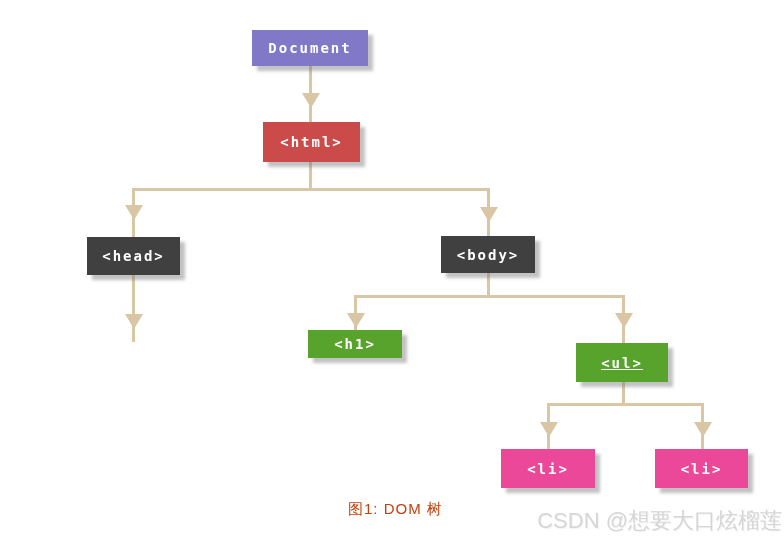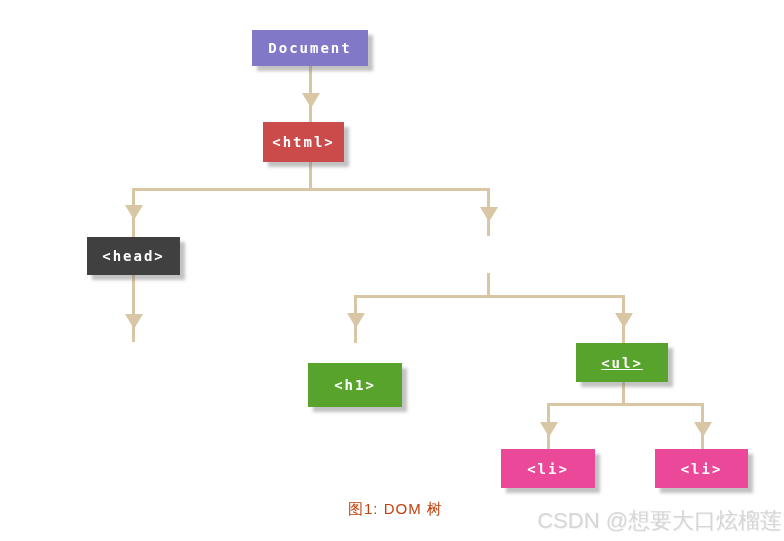--- a/index.html
+++ b/index.html
@@ -96,27 +96,28 @@
 
   <div class="vline" style="left:622px; top:382px; height:24px;"></div>
   <div class="hline" style="left:547px; top:403px; width:157px;"></div>
   <div class="vline" style="left:547px; top:403px; height:46px;"></div>
   <div class="arrow" style="left:540px; top:422px;"></div>
   <div class="vline" style="left:701px; top:403px; height:46px;"></div>
   <div class="arrow" style="left:694px; top:422px;"></div>
 
   <div class="node n-purple" style="left:252px; top:30px;  width:116px; height:36px;">Document</div>
 
-  <div class="node n-red" style="left:263px; top:122px; width:81px;  height:40px;">&lt;html&gt;</div>
+  <div class="node n-red" style="left:263px; top:122px; width:97px;  height:40px;">&lt;html&gt;</div>
 
   <div class="node n-blue" style="left:87px;  top:237px; width:93px;  height:38px;">&lt;head&gt;</div>
 
+  <div class="node n-blue" style="left:441px; top:236px; width:94px;  height:37px;">&lt;body&gt;</div>
 
 
-  <div class="node n-green" style="left:308px; top:363px; width:94px;  height:44px;">&lt;h1&gt;</div>
+  <div class="node n-green" style="left:308px; top:330px; width:94px;  height:28px;">&lt;h1&gt;</div>
 
   <div class="node n-green" style="left:576px; top:343px; width:92px;  height:39px;text-decoration:underline;">&lt;ul&gt;</div>
 
   <div class="node n-orange" style="left:501px; top:449px; width:94px;  height:39px;">&lt;li&gt;</div>
 
   <div class="node n-orange" style="left:655px; top:449px; width:93px;  height:39px;">&lt;li&gt;</div>
 
   <div class="caption">图1: DOM 树</div>
   <div class="watermark">CSDN @想要大口炫榴莲</div>
 

